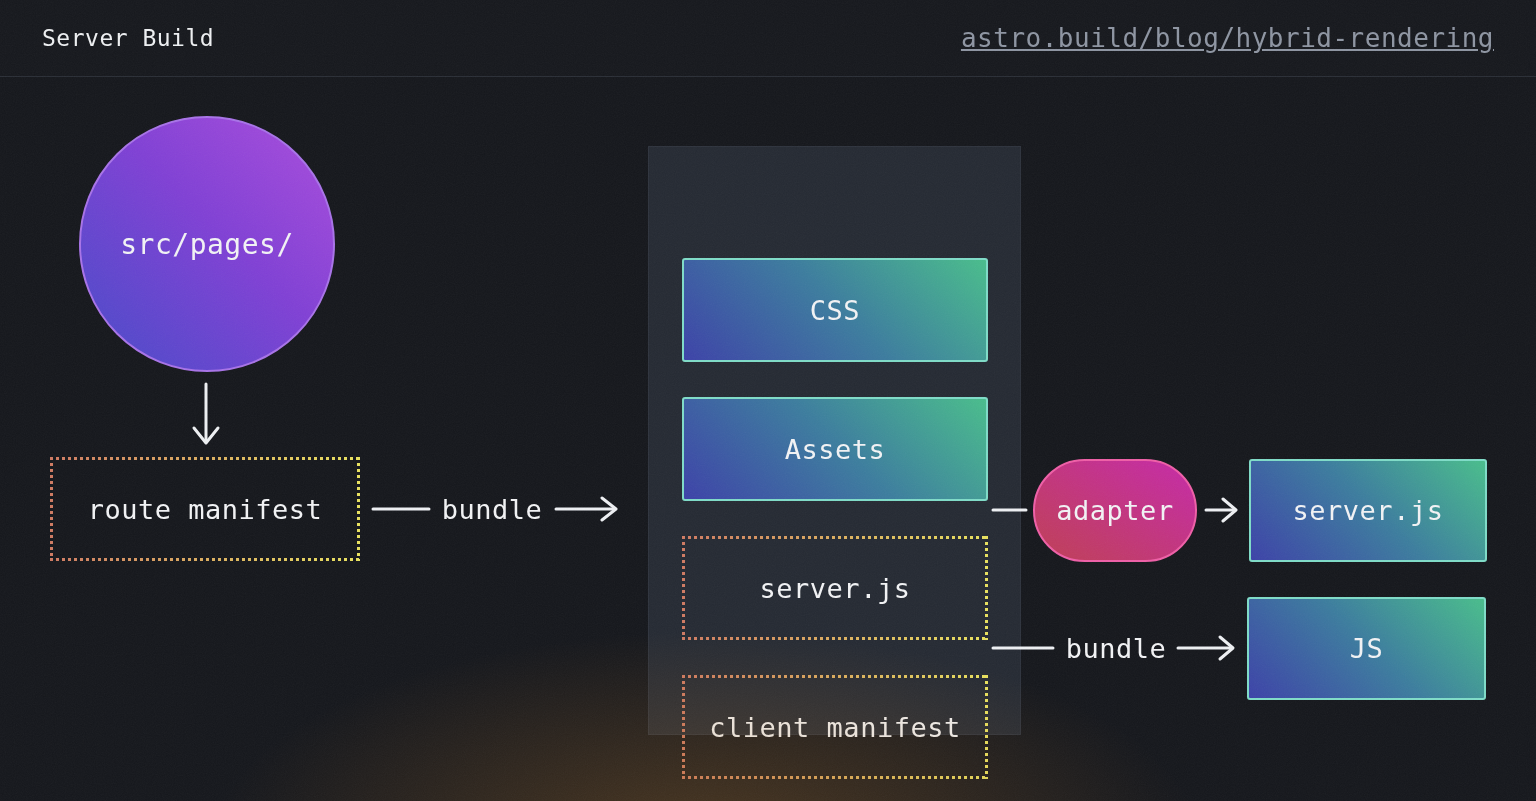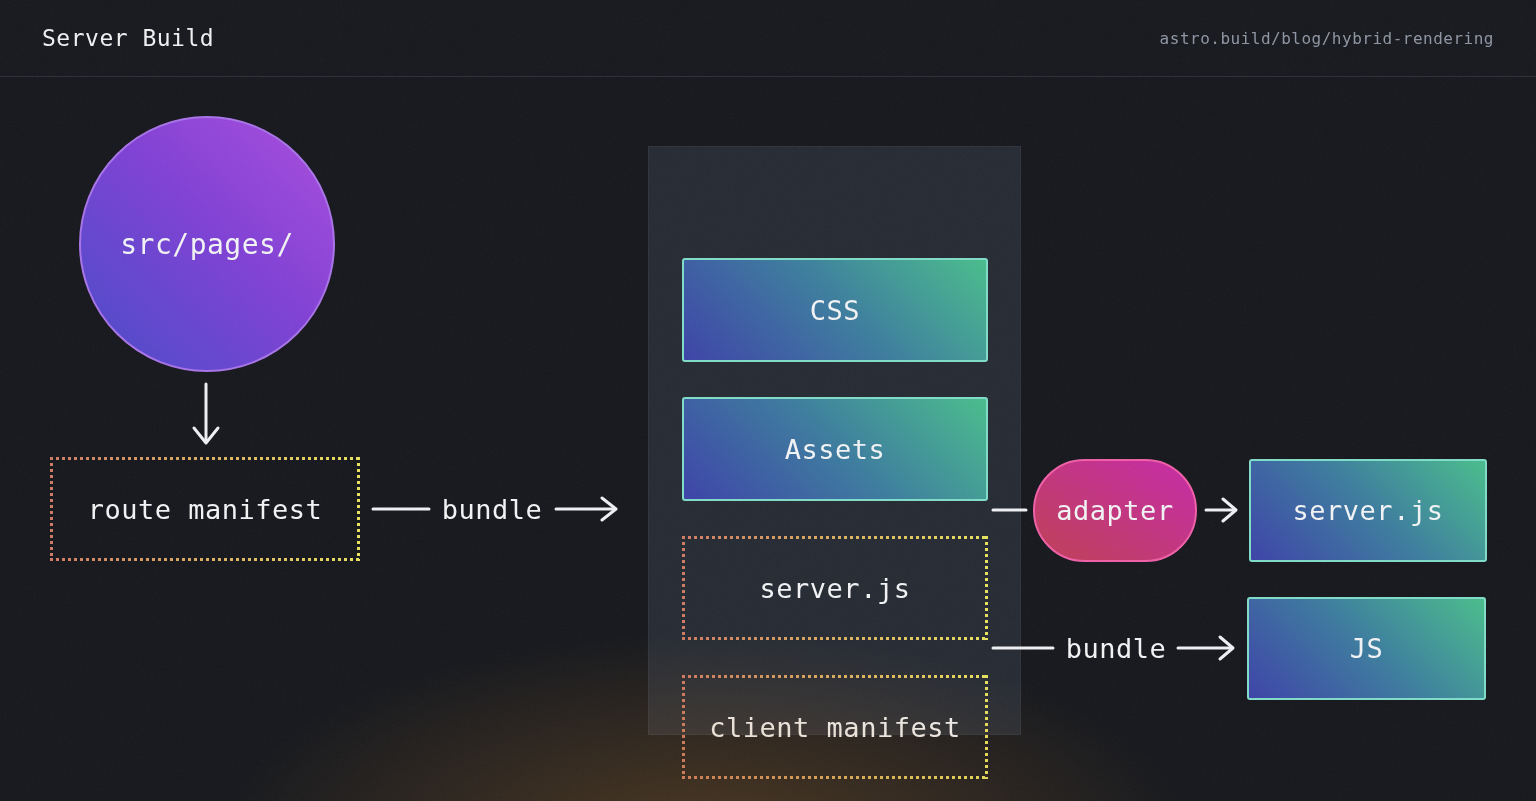--- a/index.html
+++ b/index.html
@@ -14,21 +14,21 @@
   
   .header {
     position:absolute; left:0; top:0; width:1536px; height:77px;
     display:flex; align-items:center; justify-content:space-between;
     padding:0 42px;
     border-bottom:1px solid #2a2e36;
     background:#16181d;
     z-index:10;
   }
   .header .title { font-size:23px; color:#eef0f2; letter-spacing:0.5px; }
-  .header .url   { font-size:16px; color:#8e95a2; letter-spacing:0.5px; }
+  .header .url   { font-size:26px; color:#8e95a2; letter-spacing:0.5px;text-decoration:underline; }
 
   
   .canvas { position:absolute; left:0; top:77px; width:1536px; height:724px; }
 
   .node {
     position:absolute; display:flex; align-items:center; justify-content:center;
     font-size:27px; color:#f2f3f5; letter-spacing:0.5px; z-index:20;
   }
 
   

